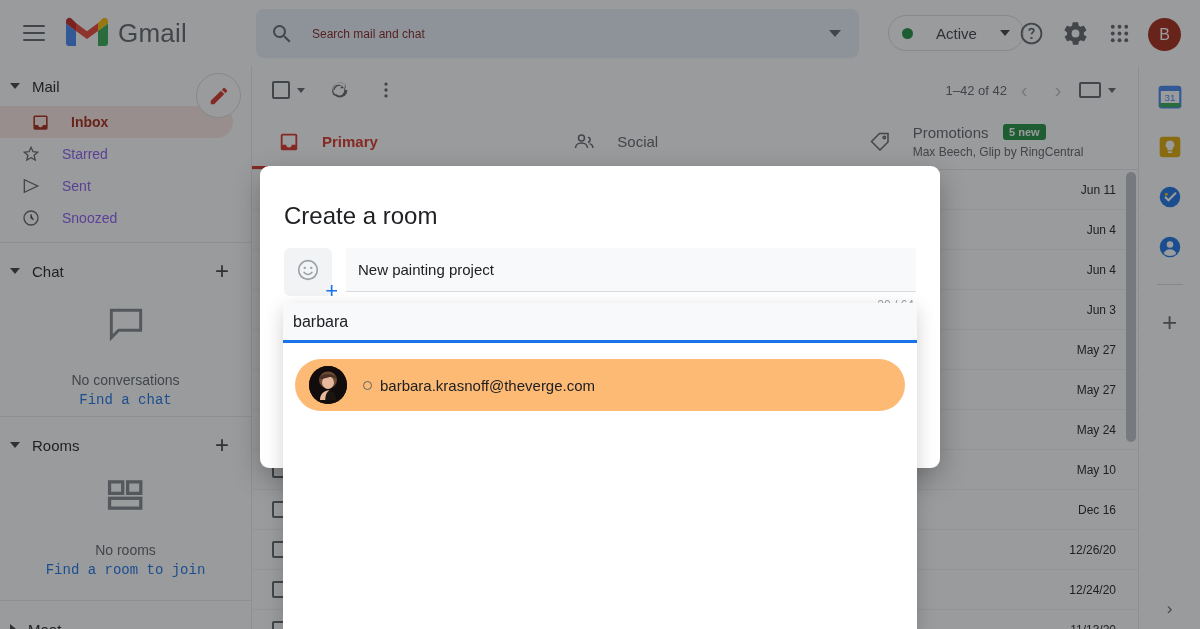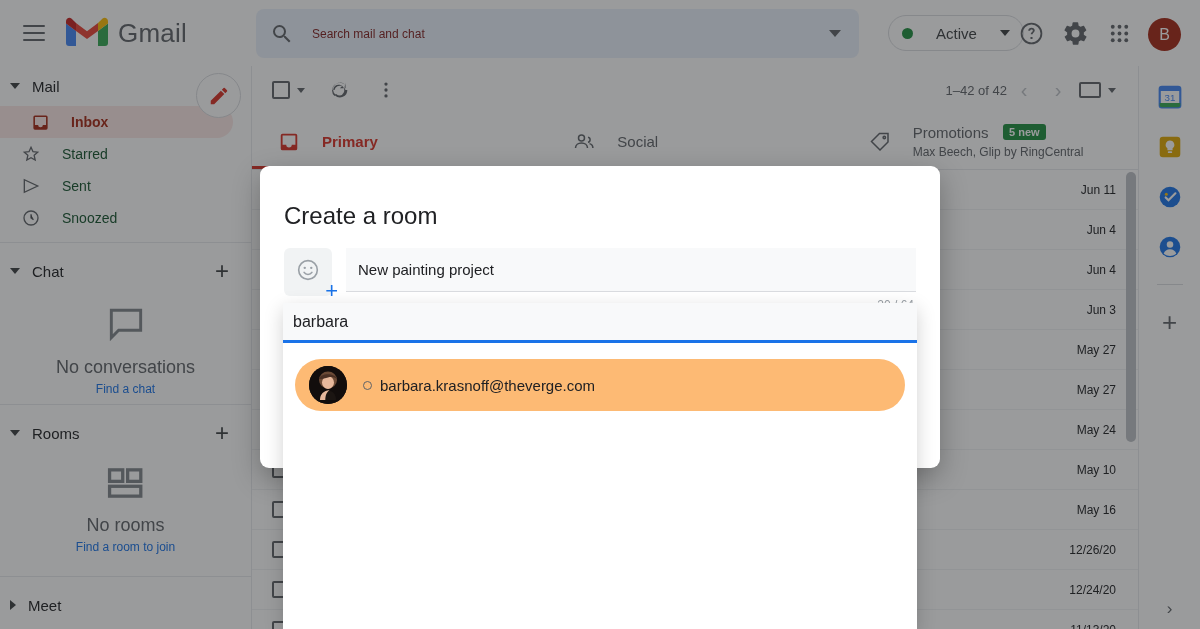--- a/index.html
+++ b/index.html
@@ -40,26 +40,26 @@
   .sidebar { position:absolute; left:0; top:66px; width:252px; height:563px; background:#fff; border-right:1px solid #e8eaed;}
   .sec-head { display:flex; align-items:center; height:40px; padding-left:10px; }
   .sec-caret { width:0;height:0;border-left:5px solid transparent;border-right:5px solid transparent;border-top:6px solid #3c4043; margin-right:12px;}
   .sec-caret.right { border:none; border-top:5px solid transparent;border-bottom:5px solid transparent;border-left:6px solid #3c4043; }
   .sec-title { font-size:15px; color:#202124; }
   .sec-plus { margin-left:auto; margin-right:22px; font-size:24px; color:#3c4043; line-height:1; cursor:pointer; font-weight:300;}
   .compose-fab { position:absolute; left:196px; top:7px; width:45px;height:45px;border-radius:50%;border:1px solid #dadce0;display:flex;align-items:center;justify-content:center;background:#fff;cursor:pointer;}
   .nav-item { display:flex; align-items:center; height:32px; margin:0 18px 0 0; border-radius:0 16px 16px 0; padding-left:20px; cursor:pointer; }
   .nav-item.active { background:#fce8e6;padding-left:29px; }
   .nav-ico { width:22px;height:22px;margin-right:20px;display:flex;align-items:center;justify-content:center;}
-  .nav-label { font-size:14px; color:#14532d; }
+  .nav-label { font-size:14px; color:#8b5cf6; }
   .nav-item.active .nav-label { color:#a52714; font-weight:bold; }
   .divider { height:1px; background:#e8eaed; margin:8px 0; }
   .empty-block { display:flex;flex-direction:column;align-items:center;padding-top:10px;}
-  .empty-txt { font-size:18px;color:#5f6368;margin-top:8px;}
-  .empty-link { font-size:12px;color:#1a73e8;margin-top:4px;cursor:pointer;}
+  .empty-txt { font-size:14px;color:#5f6368;margin-top:23px;}
+  .empty-link { font-size:14px;color:#1a73e8;margin-top:4px;cursor:pointer;font-family:Liberation Mono, monospace;}
 
   
   .toolbar { position:absolute; left:252px; top:66px; width:886px; height:48px; display:flex; align-items:center; background:#fff;}
   .tb-check { margin-left:20px; width:18px;height:18px;border:2px solid #5f6368;border-radius:2px;}
   .tb-caret { width:0;height:0;border-left:4px solid transparent;border-right:4px solid transparent;border-top:5px solid #5f6368; margin-left:7px;}
   .tb-ico { margin-left:24px; width:22px;height:22px; cursor:pointer;}
   .tb-pager { margin-left:auto; display:flex; align-items:center; }
   .pg-count { font-size:13px; color:#5f6368; }
   .pg-arrow { width:34px;height:34px;display:flex;align-items:center;justify-content:center;color:#bdc1c6;font-size:20px;cursor:pointer;}
   .pg-kb { width:22px;height:16px;border:2px solid #5f6368;border-radius:2px; margin-left:4px;}
@@ -381,21 +381,21 @@
           <span class="mdate">May 24</span>
         </div>
       <div class="mrow">
           <span class="mcheck"></span>
           <span class="msubj">…tty backalle…</span>
           <span class="mdate">May 10</span>
         </div>
       <div class="mrow">
           <span class="mcheck"></span>
           <span class="msubj">…s to your Googl…</span>
-          <span class="mdate">May 16</span>
+          <span class="mdate">Dec 16</span>
         </div>
       <div class="mrow">
           <span class="mcheck"></span>
           <span class="msubj">…personalized …</span>
           <span class="mdate">12/26/20</span>
         </div>
       <div class="mrow">
           <span class="mcheck"></span>
           <span class="msubj">… - Start your ye…</span>
           <span class="mdate">12/24/20</span>

